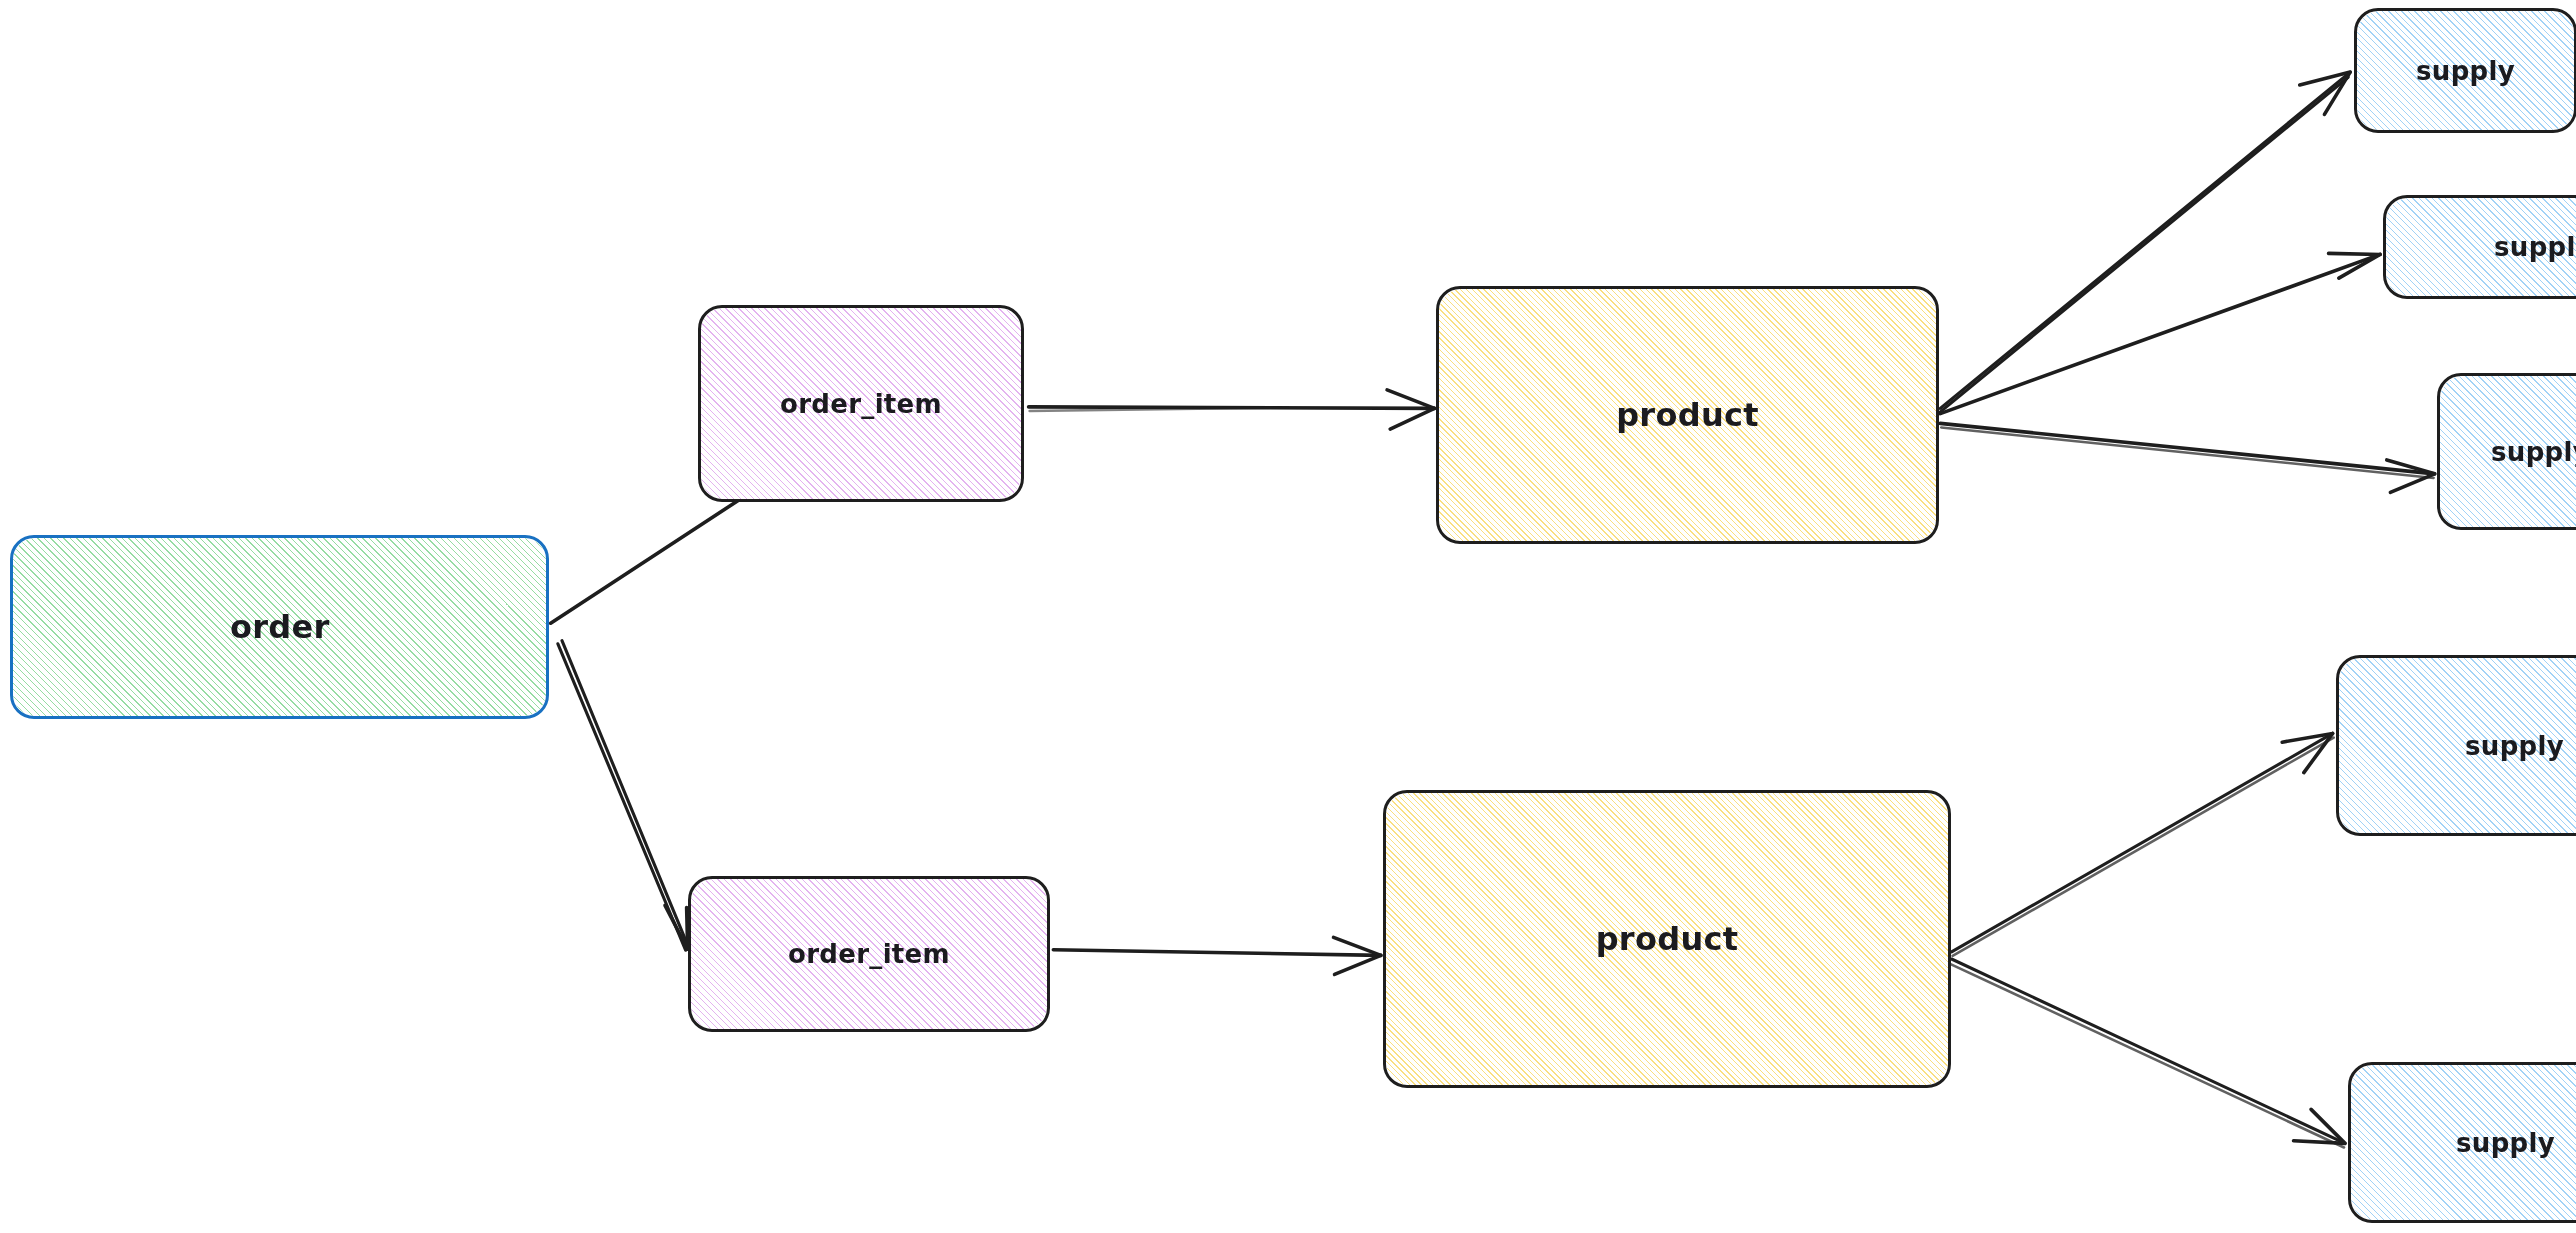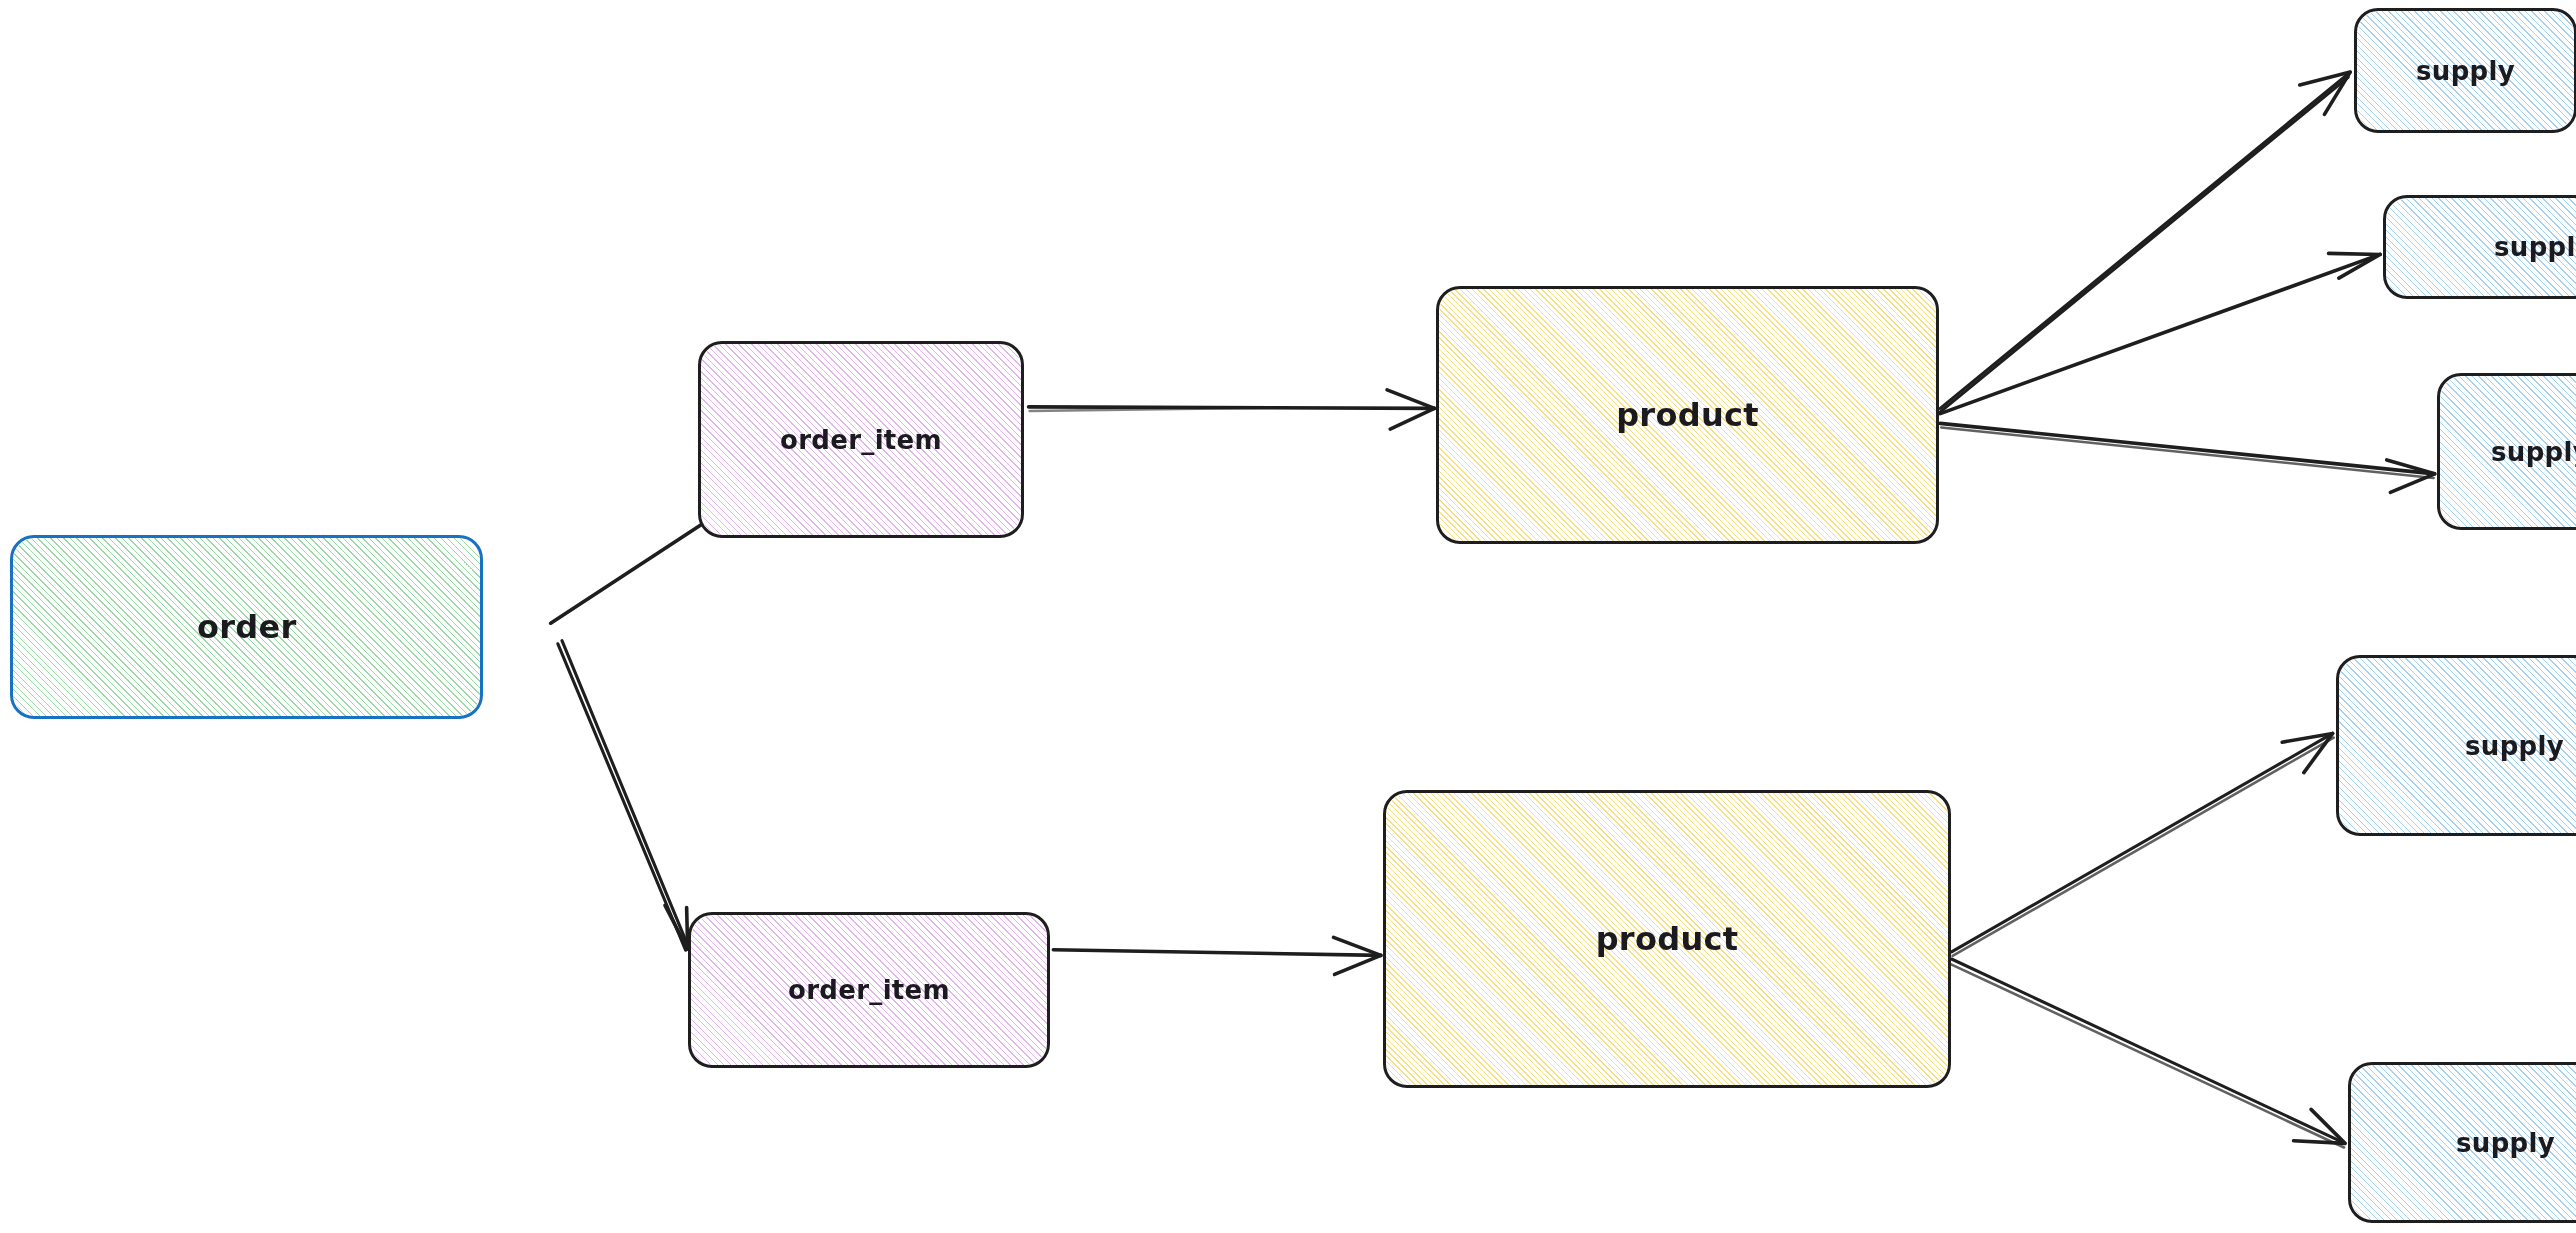--- a/index.html
+++ b/index.html
@@ -60,21 +60,20 @@
       45deg,
       rgba(64, 192, 87, 0.55) 0px,
       rgba(64, 192, 87, 0.55) 1px,
       rgba(255,255,255,0) 1px,
       rgba(255,255,255,0) 4.6px
     );
   }
   .node-orderitem {
     border: 3.1px solid #1e1e1e;
     background: #ffffff;
-    margin-top: 36px;
   }
   .node-orderitem .hatch {
     background-image: repeating-linear-gradient(
       45deg,
       rgba(190, 75, 219, 0.42) 0px,
       rgba(190, 75, 219, 0.42) 1px,
       rgba(255,255,255,0) 1px,
       rgba(255,255,255,0) 4.6px
     );
   }
@@ -160,21 +159,21 @@
       <path d="M4528 1424 L4430 1441 M4528 1424 L4472 1500" fill="none" stroke="#1e1e1e" stroke-width="7" stroke-linecap="round"></path>
     </g>
 
     <g>
       <path d="M3788 1862 L4552 2220" fill="none" stroke="#1e1e1e" stroke-width="6" stroke-linecap="round"></path>
       <path d="M3786 1872 L4550 2228" fill="none" stroke="#1e1e1e" stroke-width="5" stroke-linecap="round" opacity="0.7"></path>
       <path d="M4552 2220 L4452 2215 M4552 2220 L4486 2154" fill="none" stroke="#1e1e1e" stroke-width="7" stroke-linecap="round"></path>
     </g>
   </svg>
 
-  <div class="node node-order" style="left:10.3px; top:535px; width:473px; height:184px;">
+  <div class="node node-order" style="left:10.3px; top:535px; width:539px; height:184px;">
     <span class="hatch"></span>
     <span class="node-label label-lg">order</span>
   </div>
 
   <div class="node node-orderitem" style="left:698px; top:305px; width:326px; height:197px;">
     <span class="hatch"></span>
     <span class="node-label label-md">order_item</span>
   </div>
 
   <div class="node node-orderitem" style="left:688px; top:876px; width:362px; height:156px;">

